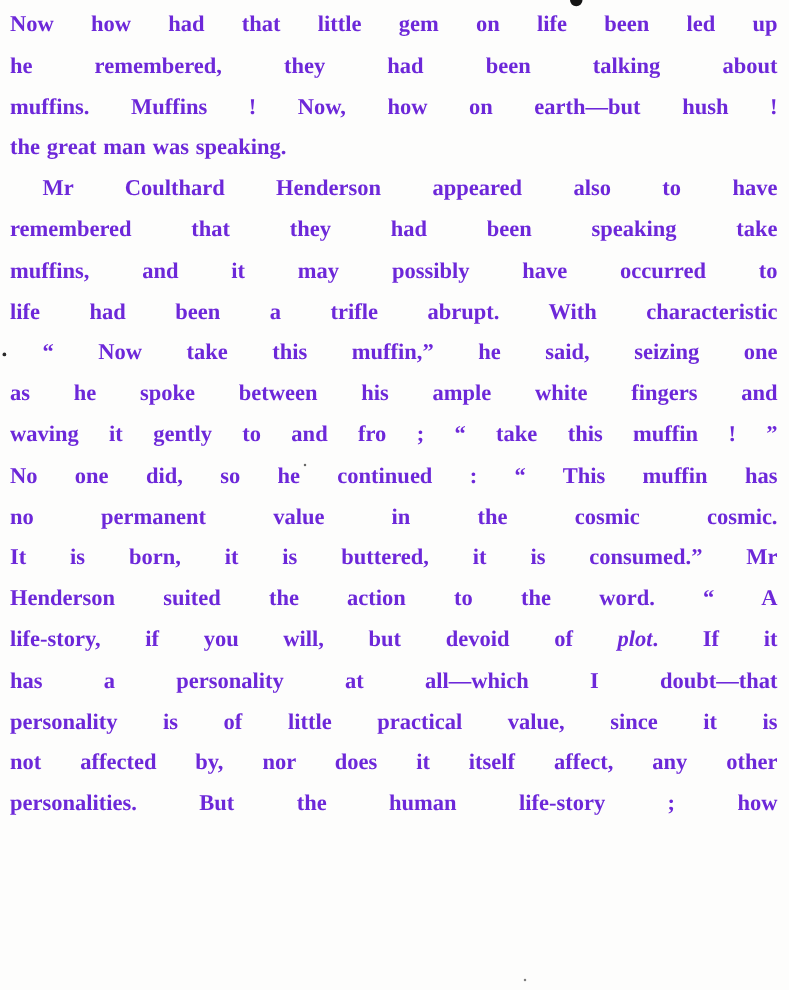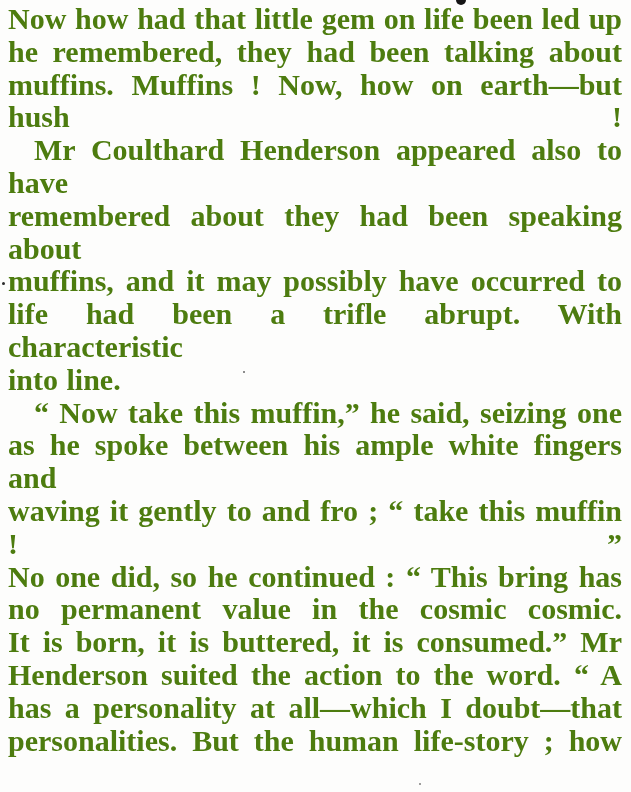--- a/index.html
+++ b/index.html
@@ -15,23 +15,23 @@
     overflow: hidden;
     box-sizing: border-box;
   }
   .page-text {
     position: absolute;
     left: 8px;
     top: 3px;
     width: 614px;
     font-family: "Liberation Serif", "DejaVu Serif", serif;
     font-weight: bold;
-    font-size: 30px;
+    font-size: 18px;
     line-height: 32.8px;
-    color: #4d7c0f;
+    color: #6d28d9;
     text-rendering: optimizeLegibility;
   }
   .paragraph { margin: 0; padding: 0; }
   .line {
     text-align: justify;
     text-align-last: justify;
     text-justify: inter-word;
     white-space: normal;
     word-spacing: 1px;
   }
@@ -64,33 +64,36 @@
 <div class="book-page">
   <div class="artifact-top"></div>
   <div class="speck speck-1"></div>
   <div class="speck speck-2"></div>
   <div class="speck speck-3"></div>
   <div class="page-text">
       <div class="paragraph">
         <div class="line"><span>Now how had that little gem on life been led up</span></div>
         <div class="line"><span>he remembered, they had been talking about</span></div>
         <div class="line"><span>muffins.  Muffins !  Now, how on earth—but hush !</span></div>
+        <div class="line para-end"><span>the great man was speaking.</span></div>
       </div>
       <div class="paragraph">
         <div class="line indent"><span>Mr Coulthard Henderson appeared also to have</span></div>
-        <div class="line"><span>remembered about they had been speaking about</span></div>
+        <div class="line"><span>remembered that they had been speaking take</span></div>
         <div class="line"><span>muffins, and it may possibly have occurred to</span></div>
         <div class="line"><span>life had been a trifle abrupt.  With characteristic</span></div>
-        <div class="line para-end"><span>into line.</span></div>
       </div>
       <div class="paragraph">
         <div class="line indent"><span>“ Now take this muffin,” he said, seizing one</span></div>
         <div class="line"><span>as he spoke between his ample white fingers and</span></div>
         <div class="line"><span>waving it gently to and fro ; “ take this muffin ! ”</span></div>
-        <div class="line"><span>No one did, so he continued :  “ This bring has</span></div>
+        <div class="line"><span>No one did, so he continued :  “ This muffin has</span></div>
         <div class="line"><span>no permanent value in the cosmic cosmic.</span></div>
         <div class="line"><span>It is born, it is buttered, it is consumed.”  Mr</span></div>
         <div class="line"><span>Henderson suited the action to the word.  “ A</span></div>
+        <div class="line"><span>life-story, if you will, but devoid of </span><span class="italic">plot</span><span>.  If it</span></div>
         <div class="line"><span>has a personality at all—which I doubt—that</span></div>
+        <div class="line"><span>personality is of little practical value, since it is</span></div>
+        <div class="line"><span>not affected by, nor does it itself affect, any other</span></div>
         <div class="line"><span>personalities.  But the human life-story ;  how</span></div>
       </div>
     </div>
 </div>
 
 </body></html>

